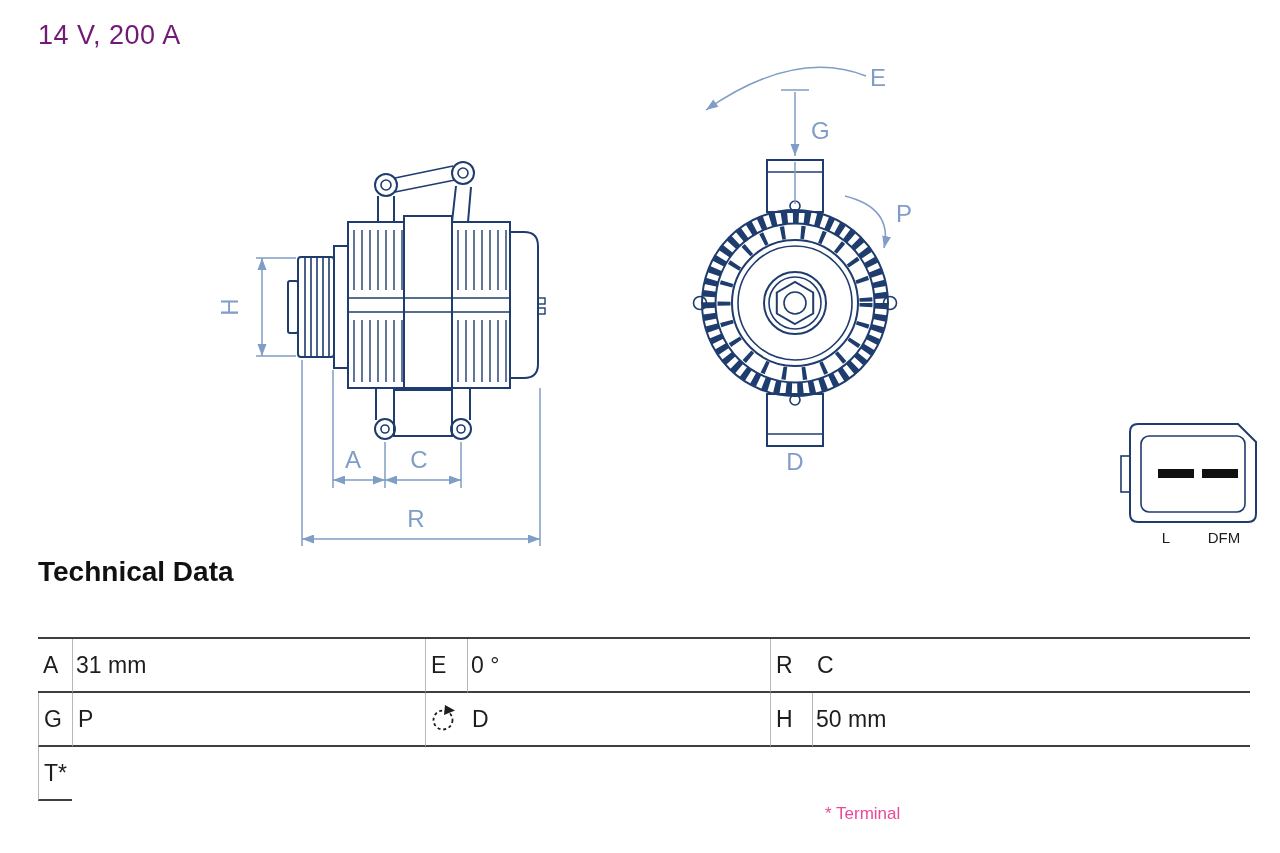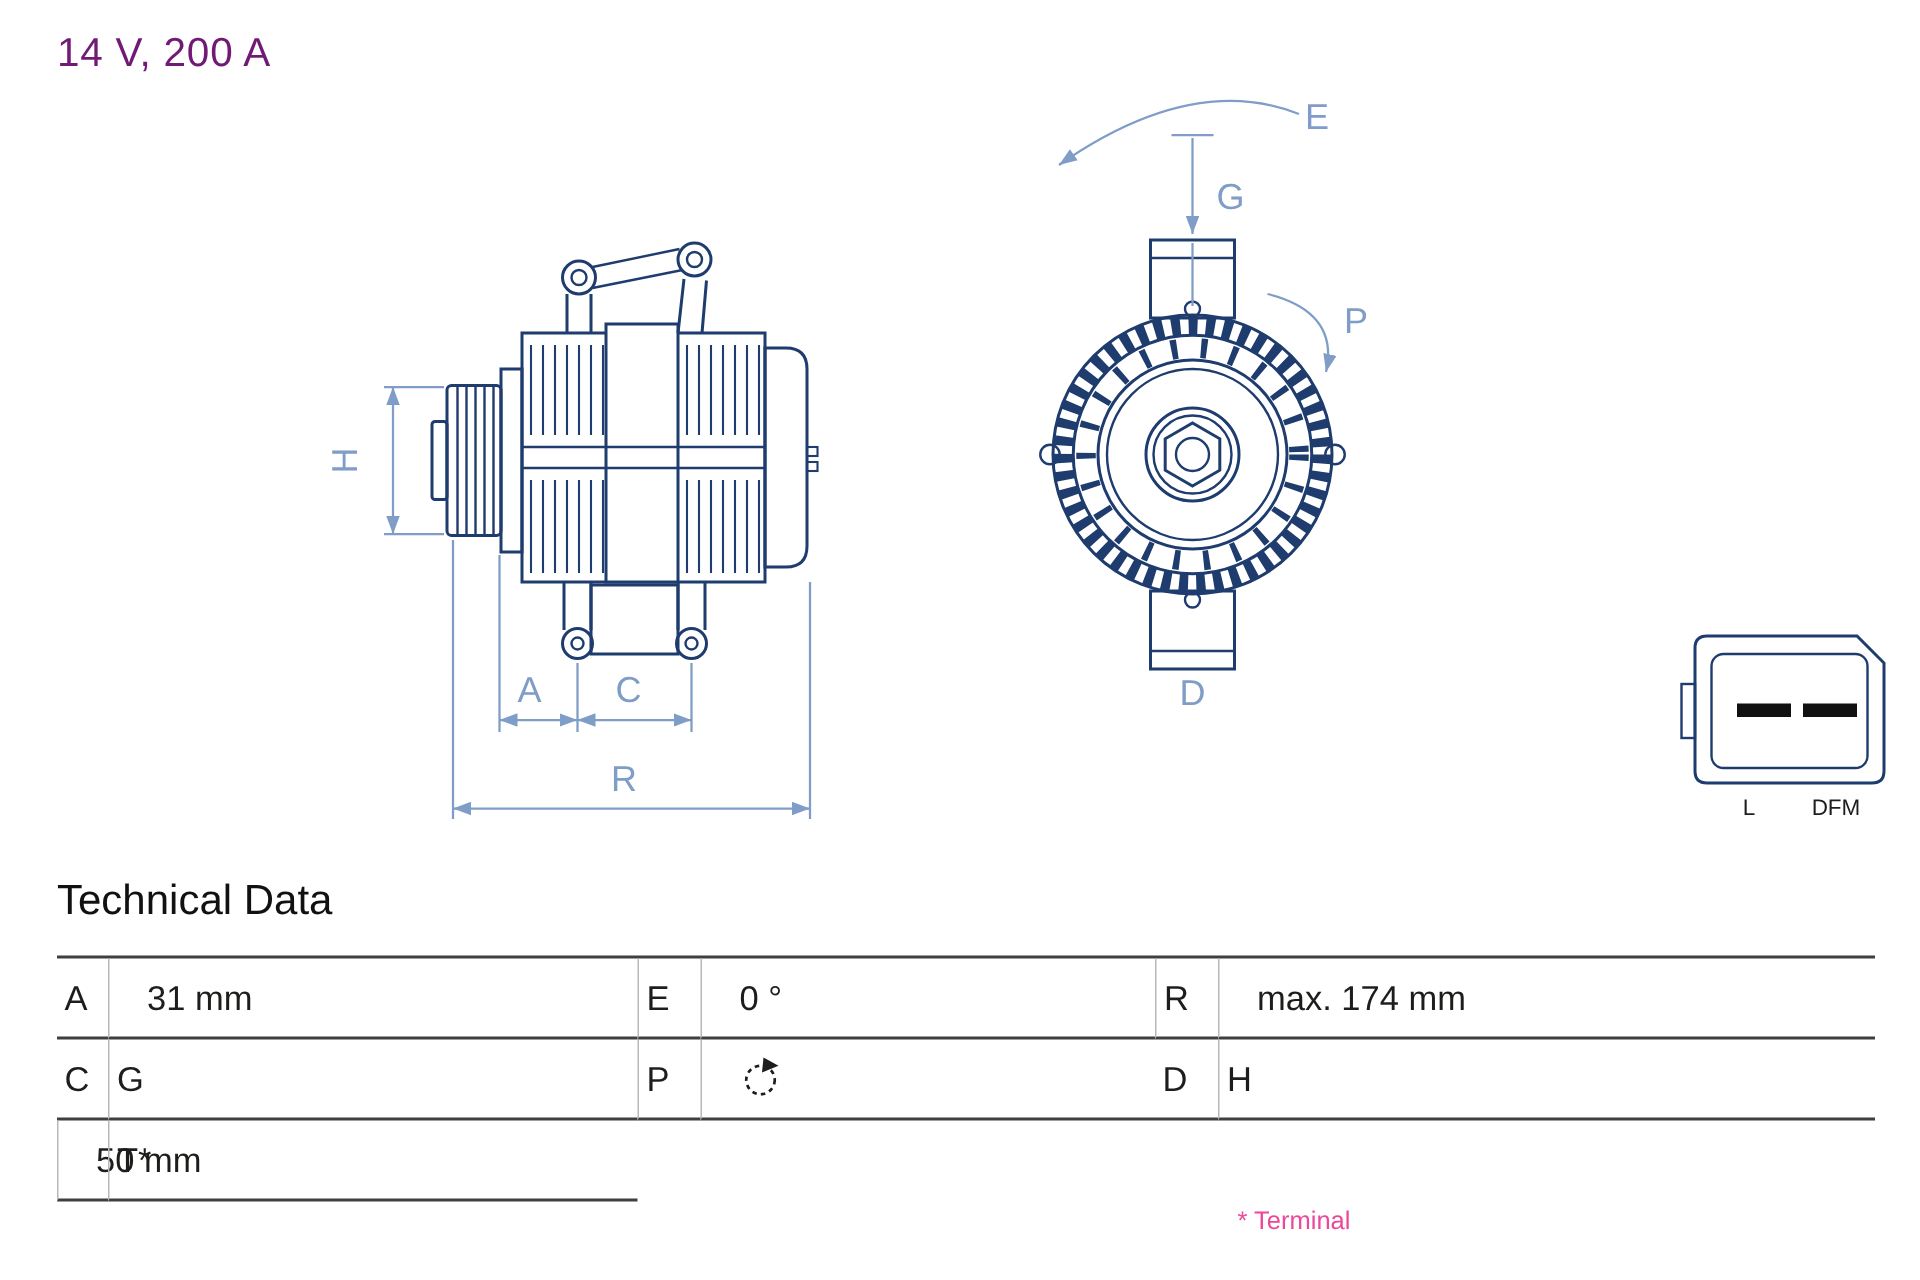--- a/index.html
+++ b/index.html
@@ -2,26 +2,26 @@
 <html><head>
 <meta charset="utf-8">
 <style>
   html,body{margin:0;padding:0;background:#fff;width:1280px;height:853px;
     font-family:"Liberation Sans",sans-serif;color:#1d1d1b;overflow:hidden;position:relative;}
   .abs{position:absolute;}
   .title{left:38px;top:20px;font-size:27px;color:#701a75;letter-spacing:0.5px;}
   svg text{font-family:"Liberation Sans",sans-serif;}
   .dim{font-size:24px;fill:#7f9dc6;}
   .pinlab{font-size:15px;fill:#1d1d1b;}
-  .heading{left:38px;top:584px;font-size:28px;font-weight:normal;color:#111;}
+  .heading{left:38px;top:556px;font-size:28px;font-weight:bold;color:#111;}
   .table{left:38px;top:637px;width:1212px;display:grid;
     grid-template-columns:34px 353px 42px 303px 42px 438px;
     grid-auto-rows:54px;border-top:2px solid #3f3f3f;}
   .cell{display:flex;align-items:center;font-size:23px;border-bottom:2px solid #3f3f3f;
-    border-left:1px solid #b8b8b8;padding-left:25px;box-sizing:border-box;white-space:nowrap;}
+    border-left:1px solid #b8b8b8;padding-left:3px;box-sizing:border-box;white-space:nowrap;}
   .cell.letter{padding-left:5px;}
   .cell.c0{border-left:none;}
   .footnote{left:825px;top:804px;font-size:17px;color:#ec4899;}
   .roticon{display:block;}
 </style>
 </head>
 <body>
 
 <div class="abs title">14 V, 200 A</div>
 
@@ -129,21 +129,20 @@
 
 <div class="abs heading">Technical Data</div>
 
 <div class="abs table">
 
   <div class="cell letter c0">A</div>
   <div class="cell value">31 mm</div>
   <div class="cell letter">E</div>
   <div class="cell value">0 °</div>
   <div class="cell letter">R</div>
-  <div class="cell value">max. 174 mm</div>
 
   <div class="cell letter c0">C</div>
   <div class="cell letter">G</div>
   <div class="cell letter">P</div>
   <div class="cell value">
     <svg class="roticon" width="30" height="30" viewBox="0 0 30 30">
       <circle cx="14" cy="16" r="9.5" fill="none" stroke="#1d1d1b" stroke-width="1.8" stroke-dasharray="3 2.8"></circle>
       <polygon points="16,1 26,6.5 15,11" fill="#1d1d1b"></polygon>
     </svg>
   </div>

